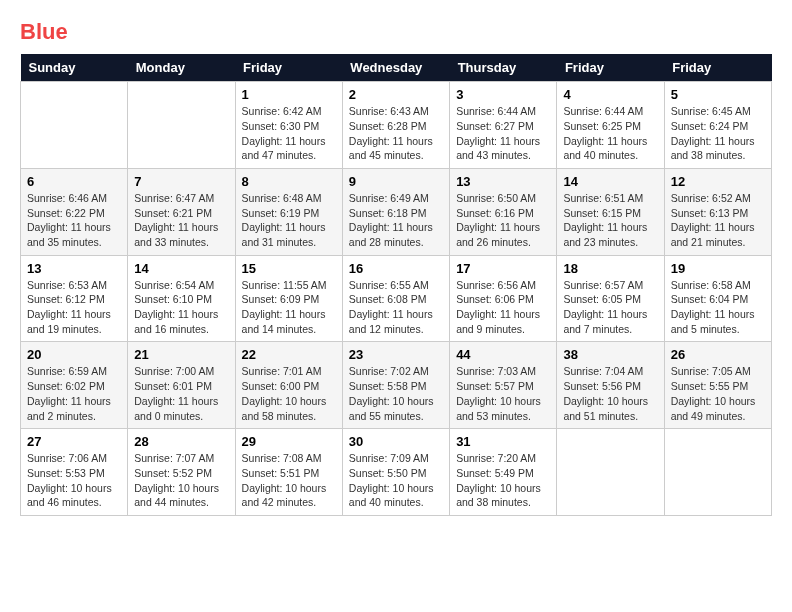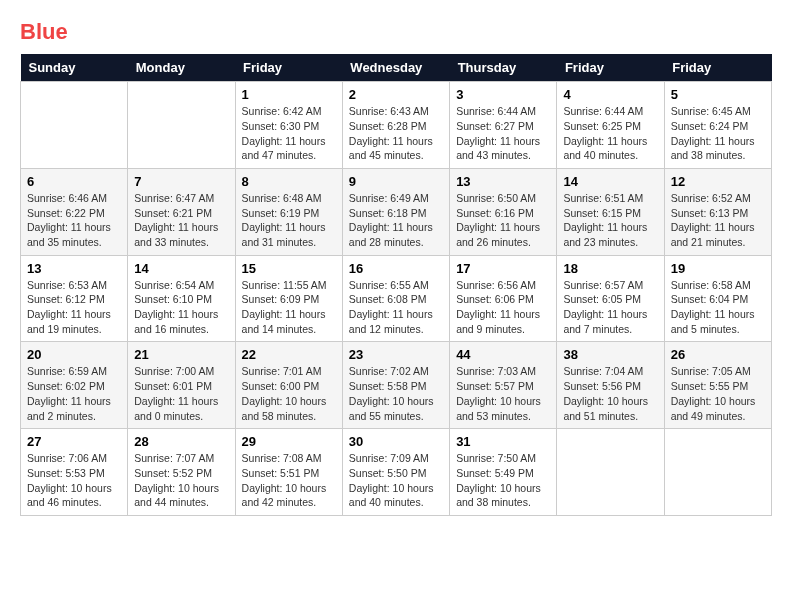--- a/index.html
+++ b/index.html
@@ -295,21 +295,21 @@
 Daylight: 10 hours and 42 minutes.</div>
         </td>
         <td>
           <span class="day-num">30</span>
           <div class="day-info">Sunrise: 7:09 AM
 Sunset: 5:50 PM
 Daylight: 10 hours and 40 minutes.</div>
         </td>
         <td>
           <span class="day-num">31</span>
-          <div class="day-info">Sunrise: 7:50 AM
+          <div class="day-info">Sunrise: 7:20 AM
 Sunset: 5:49 PM
 Daylight: 10 hours and 38 minutes.</div>
         </td>
         <td class="empty-cell"></td>
         <td class="empty-cell"></td>
       </tr>
     </tbody>
 </table>
 
 </body></html>

